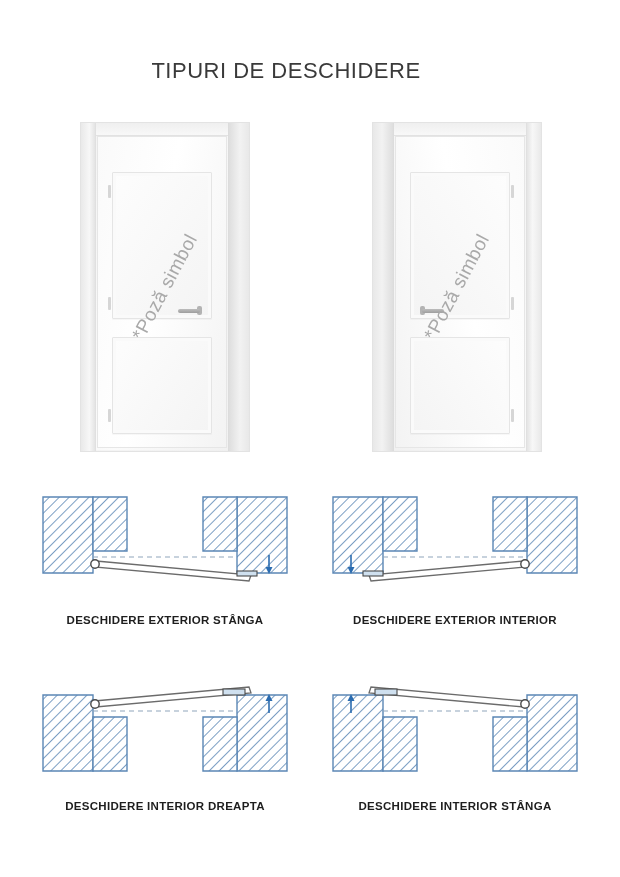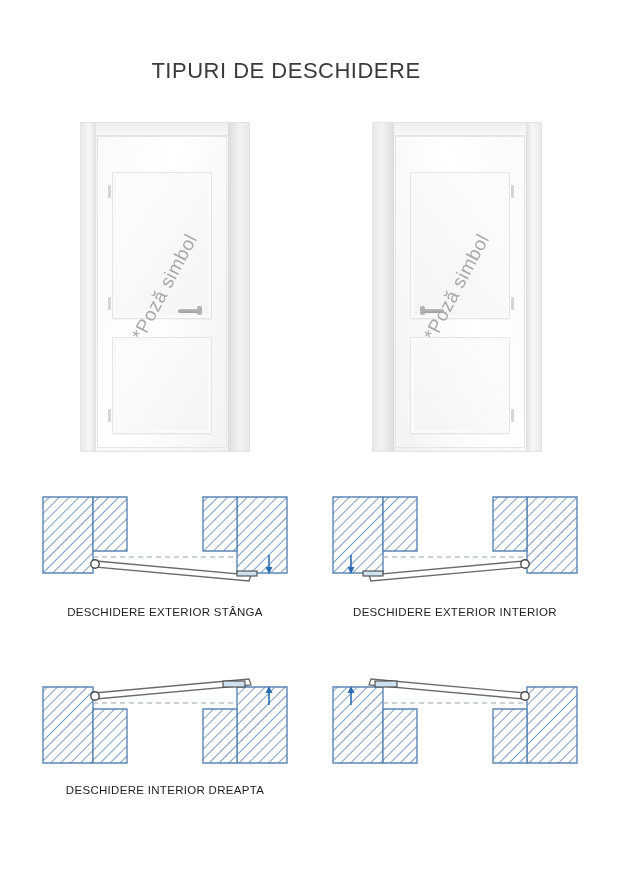--- a/index.html
+++ b/index.html
@@ -150,24 +150,24 @@
     width: 248px;
   }
   .plan-svg {
     display: block;
     width: 248px;
     height: 105px;
   }
   .plan-label {
     text-align: center;
     font-size: 11.5px;
-    font-weight: normal;
+    font-weight: bold;
     letter-spacing: 0.3px;
     color: #1e1e1e;
-    margin-top: 6px;
+    margin-top: 14px;
   }
 </style>
 </head>
 <body>
 
 <div class="page">
 
   <h1 class="title">TIPURI DE DESCHIDERE</h1>
 
   <div class="doors">
@@ -306,19 +306,20 @@
           <path d="M196 14 H246 V90 H246 Z" fill="none"></path>
           <path d="M196 14 H246 V90 H196 Z" fill="url(#hatchD)" stroke="#5b87b5" stroke-width="1.4"></path>
           <path d="M162 36 H196 V90 H162 Z" fill="url(#hatchD)" stroke="#5b87b5" stroke-width="1.4"></path>
           <line x1="52" y1="30" x2="196" y2="30" stroke="#8fa6bb" stroke-width="1.2" stroke-dasharray="5 4"></line>
           <path d="M195 20 L40 6 L38 12 L193 26 Z" fill="#ffffff" stroke="#6b6b6b" stroke-width="1.3"></path>
           <circle cx="194" cy="23" r="4.2" fill="#ffffff" stroke="#4a4a4a" stroke-width="1.4"></circle>
           <rect x="44" y="8" width="22" height="6" fill="#cfe0ef" stroke="#4a4a4a" stroke-width="1.1"></rect>
           <line x1="20" y1="32" x2="20" y2="17" stroke="#2b6cb0" stroke-width="1.6"></line>
           <path d="M16.5 20 L20 13 L23.5 20 Z" fill="#2b6cb0"></path>
         </svg>
+        <div class="plan-label">DESCHIDERE INTERIOR STÂNGA</div>
       </div>
 
     </div>
 
   </div>
 
 </div>
 
 </body></html>

